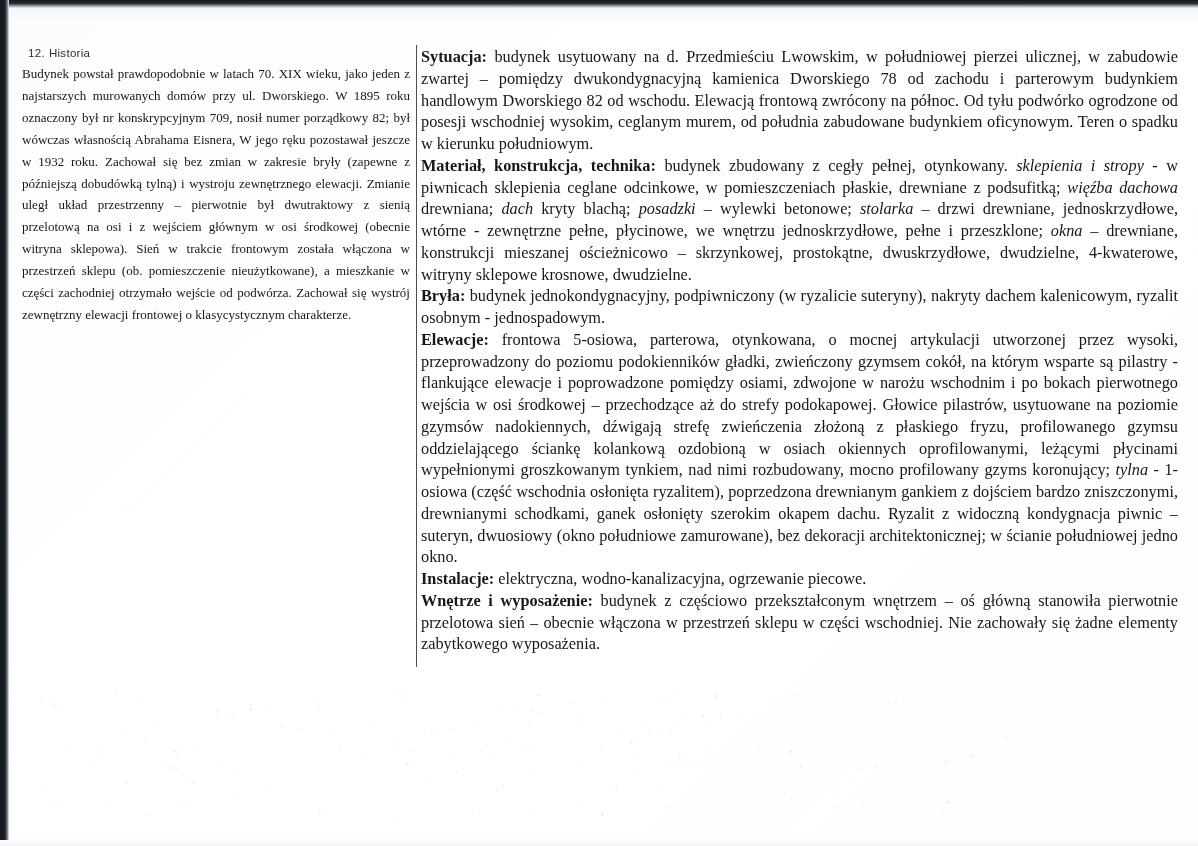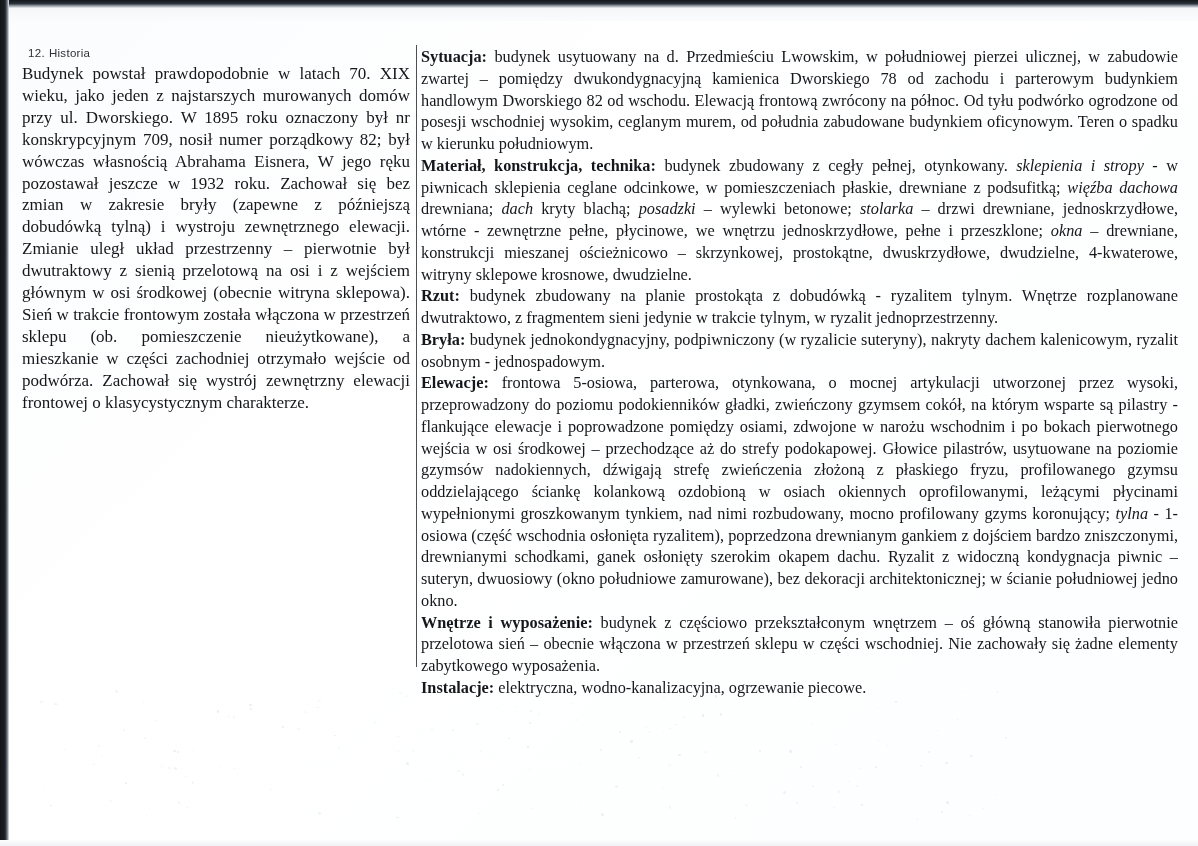--- a/index.html
+++ b/index.html
@@ -98,21 +98,21 @@
 
   p.para {
     margin: 0;
     font-size: 16.4px;
     line-height: 21.6px;
     color: #14171b;
     text-align: justify;
     text-justify: inter-word;
     hyphens: none;
   }
-  #col-left p.para { font-size: 17px; line-height: 21.9px; }
+  #col-left p.para { font-size: 13px; line-height: 21.9px; }
   #col-right p.para { font-size: 16.3px; line-height: 21.75px; }
 
   .term {
     font-weight: bold;
   }
   .it {
     font-style: italic;
   }
 
   
@@ -151,25 +151,24 @@
       <p class="para">Budynek powstał prawdopodobnie w latach 70. XIX wieku, jako jeden z najstarszych murowanych domów przy ul. Dworskiego. W 1895 roku oznaczony był nr konskrypcyjnym 709, nosił numer porządkowy 82; był wówczas własnością Abrahama Eisnera, W jego ręku pozostawał jeszcze w 1932 roku. Zachował się bez zmian w zakresie bryły (zapewne z późniejszą dobudówką tylną) i wystroju zewnętrznego elewacji. Zmianie uległ układ przestrzenny – pierwotnie był dwutraktowy z sienią przelotową na osi i z wejściem głównym w osi środkowej (obecnie witryna sklepowa). Sień w trakcie frontowym została włączona w przestrzeń sklepu (ob. pomieszczenie nieużytkowane), a mieszkanie w części zachodniej otrzymało wejście od podwórza. Zachował się wystrój zewnętrzny elewacji frontowej o klasycystycznym charakterze.</p>
 
     </div>
 
     <div class="column" id="col-right">
 
 
       <div id="opis-entries">
           <p class="para"><span class="term">Sytuacja:</span><span> budynek usytuowany na d. Przedmieściu Lwowskim, w południowej pierzei ulicznej, w zabudowie zwartej – pomiędzy dwukondygnacyjną kamienica Dworskiego 78 od zachodu i parterowym budynkiem handlowym Dworskiego 82 od wschodu. Elewacją frontową zwrócony na północ. Od tyłu podwórko ogrodzone od posesji wschodniej wysokim, ceglanym murem, od południa zabudowane budynkiem oficynowym. Teren o spadku w kierunku południowym.</span></p>
           <p class="para"><span class="term">Materiał, konstrukcja, technika:</span><span> budynek zbudowany z cegły pełnej, otynkowany. <span class="it">sklepienia i stropy</span> - w piwnicach sklepienia ceglane odcinkowe, w pomieszczeniach płaskie, drewniane z podsufitką; <span class="it">więźba dachowa</span> drewniana; <span class="it">dach</span> kryty blachą; <span class="it">posadzki</span> – wylewki  betonowe; <span class="it">stolarka</span> – drzwi drewniane, jednoskrzydłowe, wtórne - zewnętrzne pełne, płycinowe, we wnętrzu jednoskrzydłowe, pełne i przeszklone; <span class="it">okna</span> – drewniane, konstrukcji mieszanej ościeżnicowo – skrzynkowej, prostokątne, dwuskrzydłowe, dwudzielne, 4-kwaterowe, witryny sklepowe krosnowe, dwudzielne.</span></p>
-          <p class="para"><span class="term">Rzut:</span><span> budynek zbudowany na planie prostokąta z dobudówką - ryzalitem tylnym. Wnętrze rozplanowane dwutraktowo, z fragmentem sieni jedynie w trakcie tylnym, w ryzalit jednoprzestrzenny.</span></p>
           <p class="para"><span class="term">Bryła:</span><span> budynek jednokondygnacyjny, podpiwniczony  (w ryzalicie suteryny), nakryty dachem kalenicowym, ryzalit osobnym - jednospadowym.</span></p>
           <p class="para"><span class="term">Elewacje:</span><span> frontowa 5-osiowa, parterowa,  otynkowana, o mocnej artykulacji utworzonej przez wysoki, przeprowadzony do poziomu podokienników gładki, zwieńczony gzymsem cokół, na którym wsparte są pilastry - flankujące elewacje i poprowadzone pomiędzy osiami, zdwojone w narożu wschodnim i po bokach pierwotnego wejścia w osi środkowej – przechodzące aż do strefy podokapowej. Głowice pilastrów, usytuowane na poziomie gzymsów nadokiennych, dźwigają strefę zwieńczenia złożoną z płaskiego fryzu, profilowanego gzymsu oddzielającego ściankę kolankową ozdobioną w osiach okiennych oprofilowanymi, leżącymi płycinami wypełnionymi groszkowanym tynkiem, nad nimi rozbudowany, mocno profilowany gzyms koronujący; <span class="it">tylna</span> - 1-osiowa (część wschodnia osłonięta ryzalitem), poprzedzona drewnianym gankiem z dojściem bardzo zniszczonymi, drewnianymi schodkami, ganek osłonięty szerokim okapem dachu. Ryzalit z widoczną kondygnacja piwnic – suteryn, dwuosiowy (okno południowe zamurowane), bez dekoracji architektonicznej; w ścianie południowej jedno okno.</span></p>
+          <p class="para"><span class="term">Instalacje:</span><span> elektryczna, wodno-kanalizacyjna, ogrzewanie piecowe.</span></p>
           <p class="para"><span class="term">Wnętrze i wyposażenie:</span><span> budynek z częściowo przekształconym wnętrzem – oś główną stanowiła pierwotnie przelotowa sień – obecnie włączona w przestrzeń sklepu w części wschodniej. Nie zachowały się żadne elementy zabytkowego wyposażenia.</span></p>
-          <p class="para"><span class="term">Instalacje:</span><span> elektryczna, wodno-kanalizacyjna, ogrzewanie piecowe.</span></p>
         </div>
     </div>
 
   </div>
 
   <div class="speckle-field" id="speckles">
       <div class="spk" style="width: 2.5px; height: 2.3px; left: 79px; top: 110px; opacity: 0.27;"></div>
       <div class="spk" style="width: 1.2px; height: 1.1px; left: 579px; top: 101px; opacity: 0.39;"></div>
       <div class="spk" style="width: 2.6px; height: 1.8px; left: 267px; top: 38px; opacity: 0.3;"></div>
       <div class="spk" style="width: 2.4px; height: 1.9px; left: 95px; top: 92px; opacity: 0.68;"></div>

